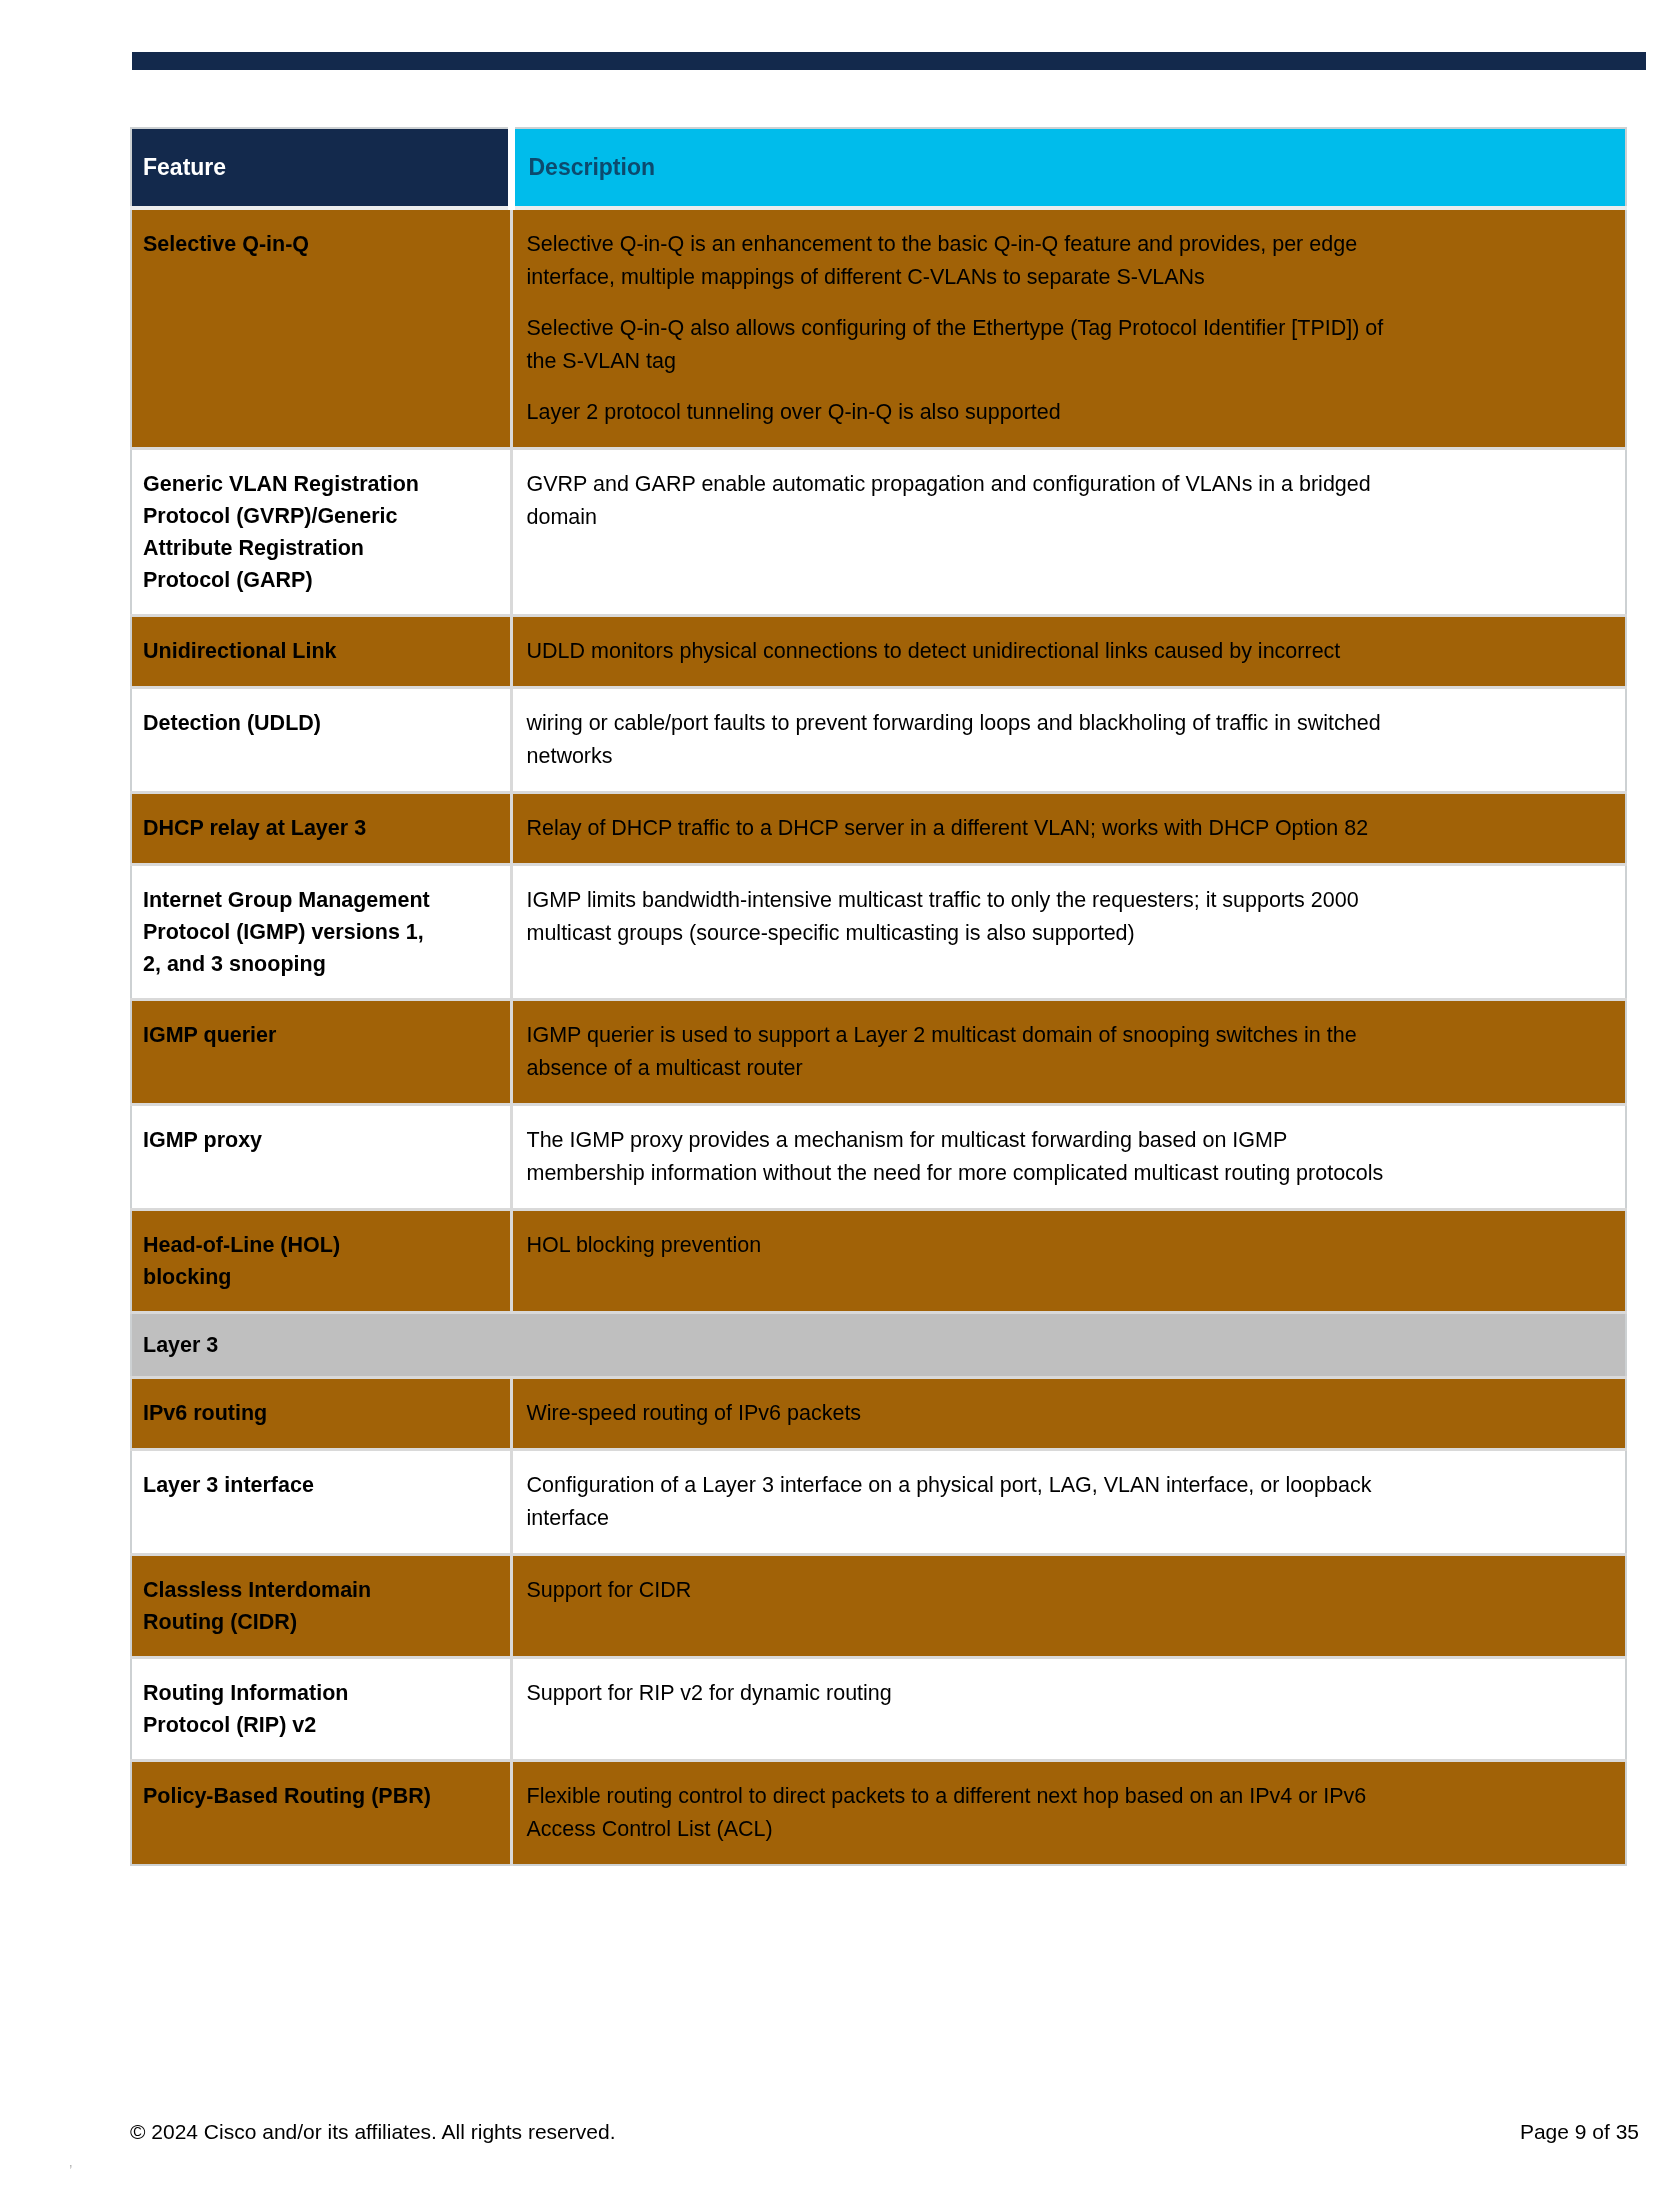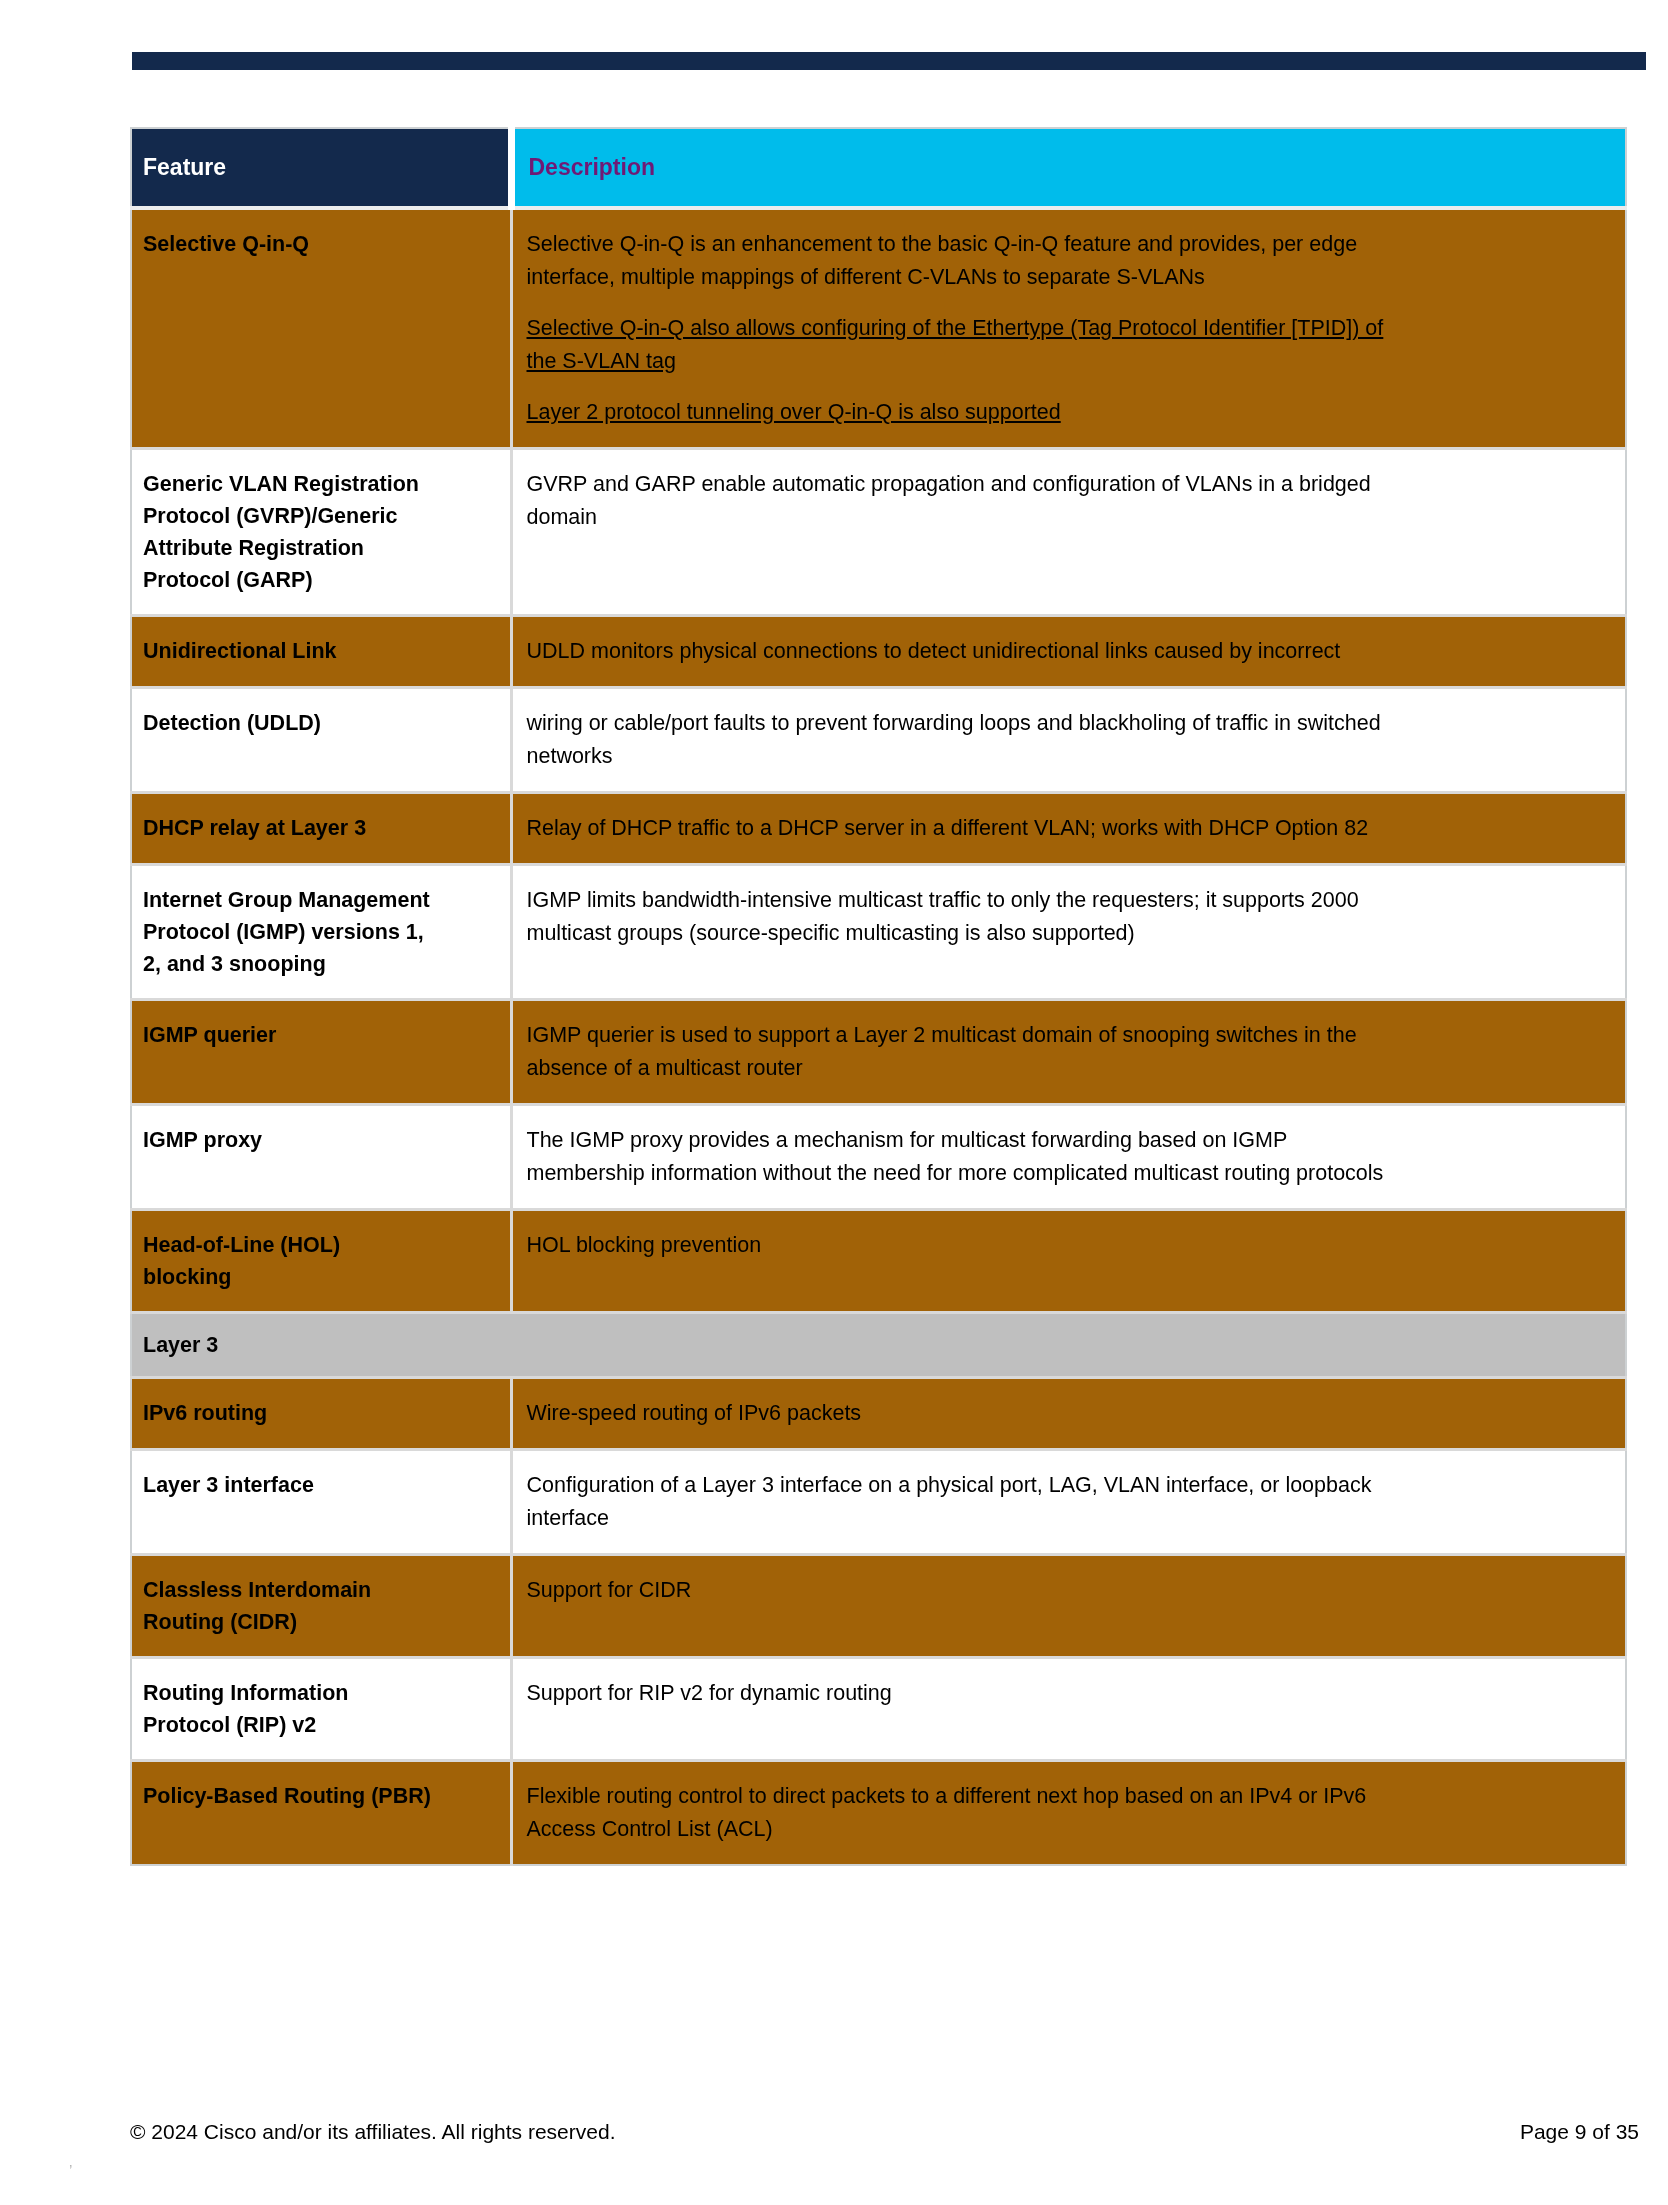--- a/index.html
+++ b/index.html
@@ -43,42 +43,42 @@
     border-bottom: 4.2px solid #EDEDED;
   }
   th.th-feature {
     background: #13294C;
     color: #ffffff;
     padding-left: 11px;
     border-right: 7px solid #ffffff;
   }
   th.th-desc {
     background: #00BCEB;
-    color: #701a75;
+    color: #0c4a6e;
     padding-left: 14px;
   }
   tbody td {
     border-top: 3.5px solid #D9D9D9;
     vertical-align: top;
   }
   td.cell-feature {
     font-weight: bold;
     font-size: 21.5px;
     line-height: 32px;
     padding: 18px 9.7px 18px 11px;
     white-space: pre-line;
     border-right: 3.5px solid #D9D9D9;
   }
   td.cell-desc {
     font-size: 21.5px;
     line-height: 33px;
     padding: 18px 16.6px 18px 14px;
   }
   .para { white-space: pre-line; }
-  .para + .para { margin-top: 18px; text-decoration: underline; }
+  .para + .para { margin-top: 18px; }
   tr.shaded td { background: #a16207; }
   td.cell-section {
     background: #BFBFBF;
     font-weight: bold;
     font-size: 21.5px;
     line-height: 32px;
     padding: 15.2px 11px;
   }
   .footer {
     position: absolute;

